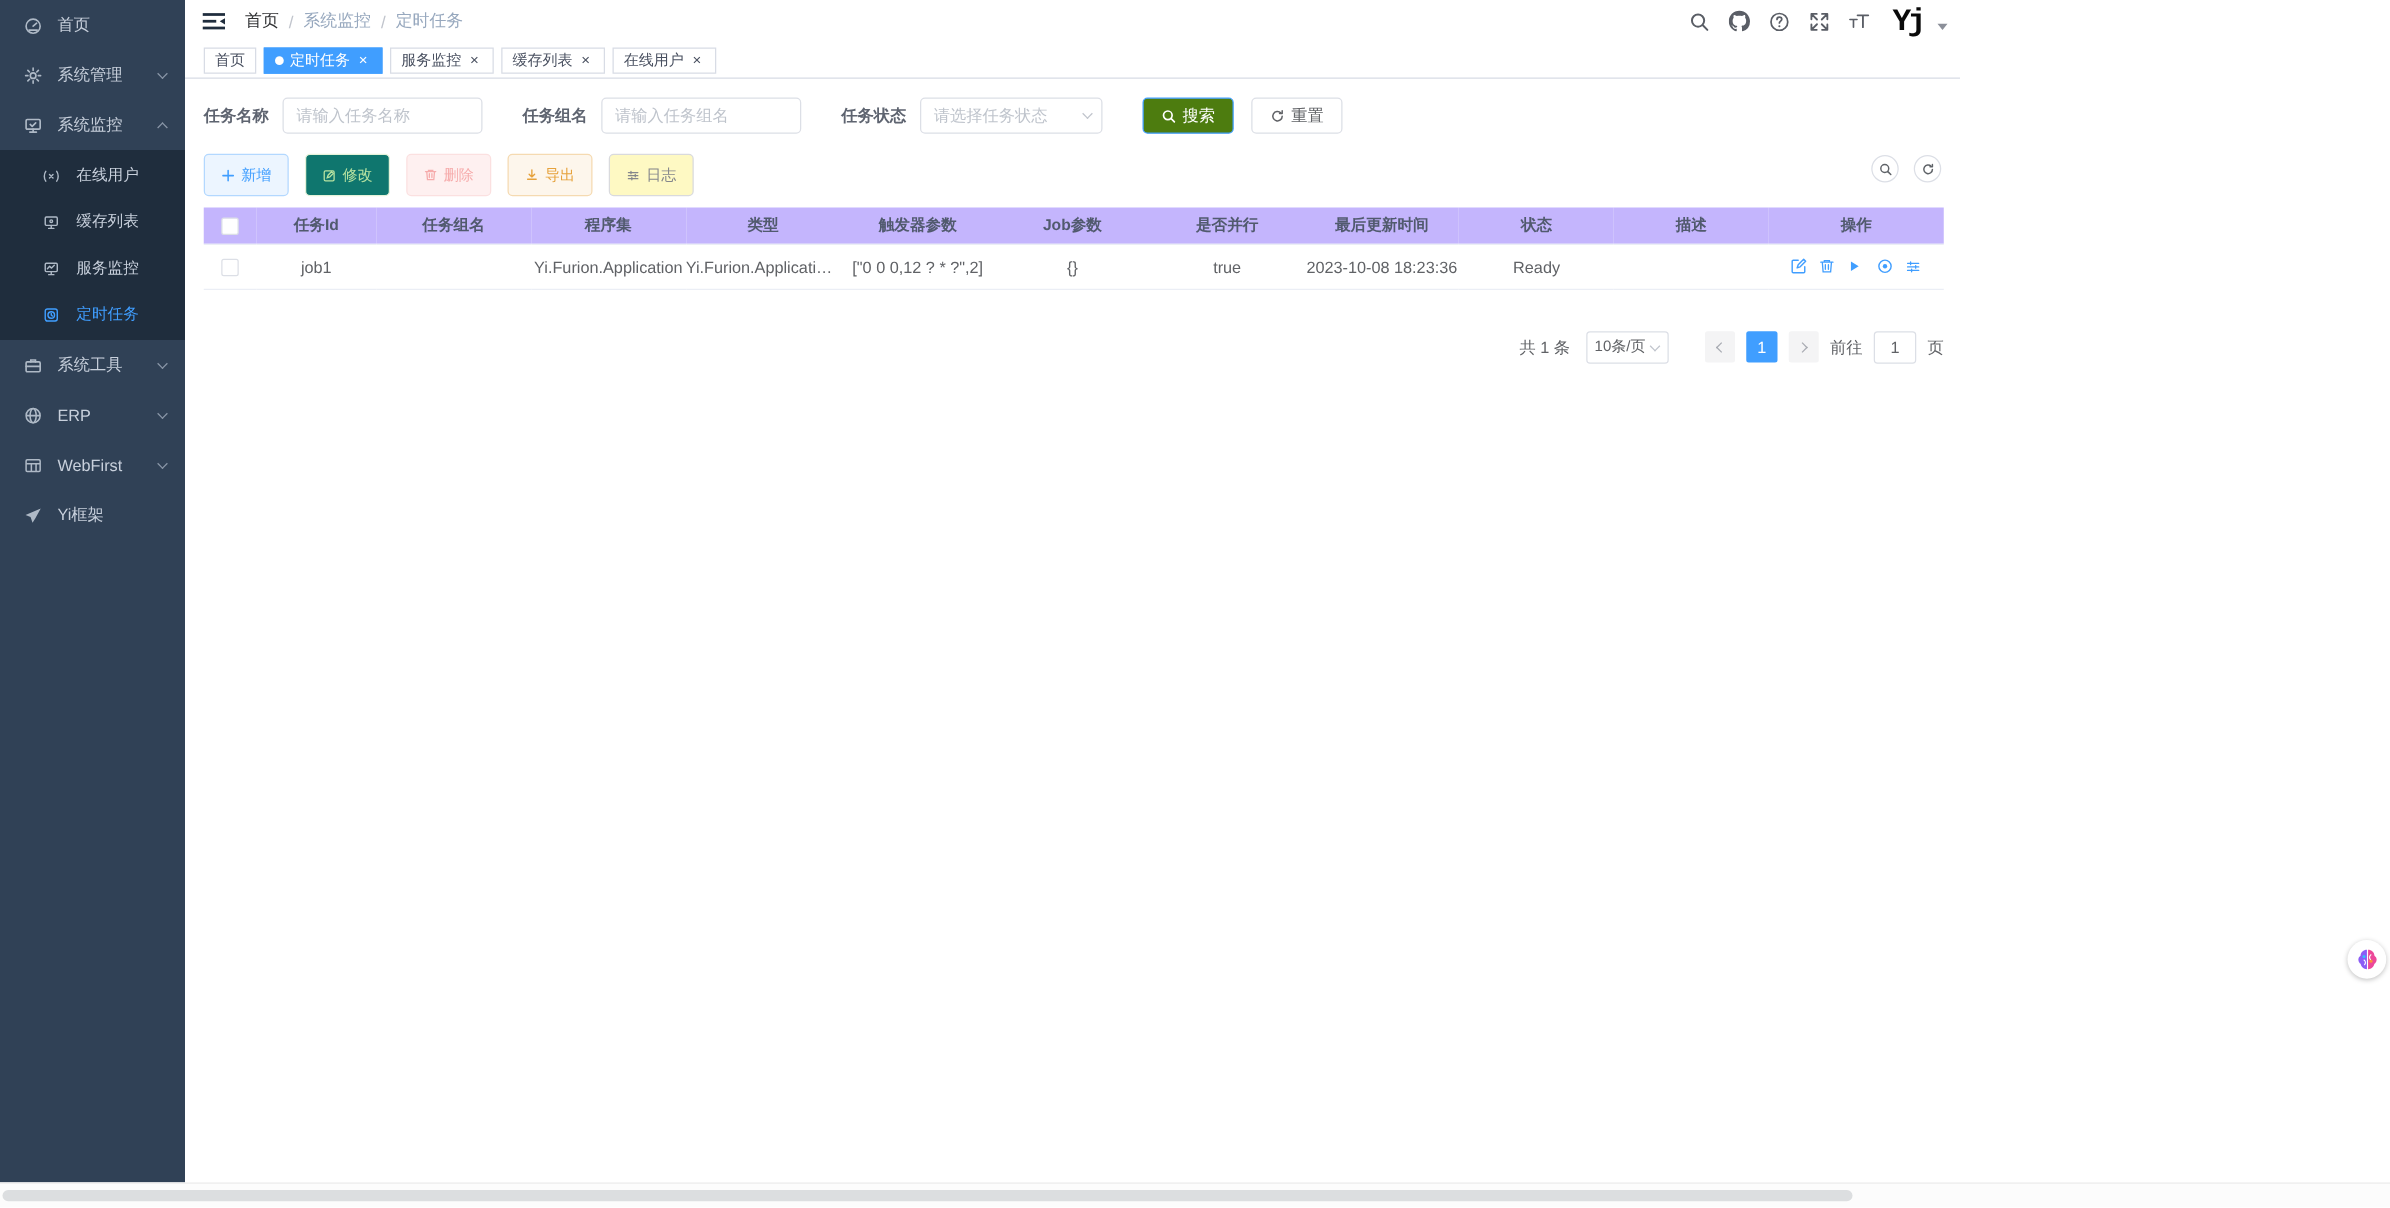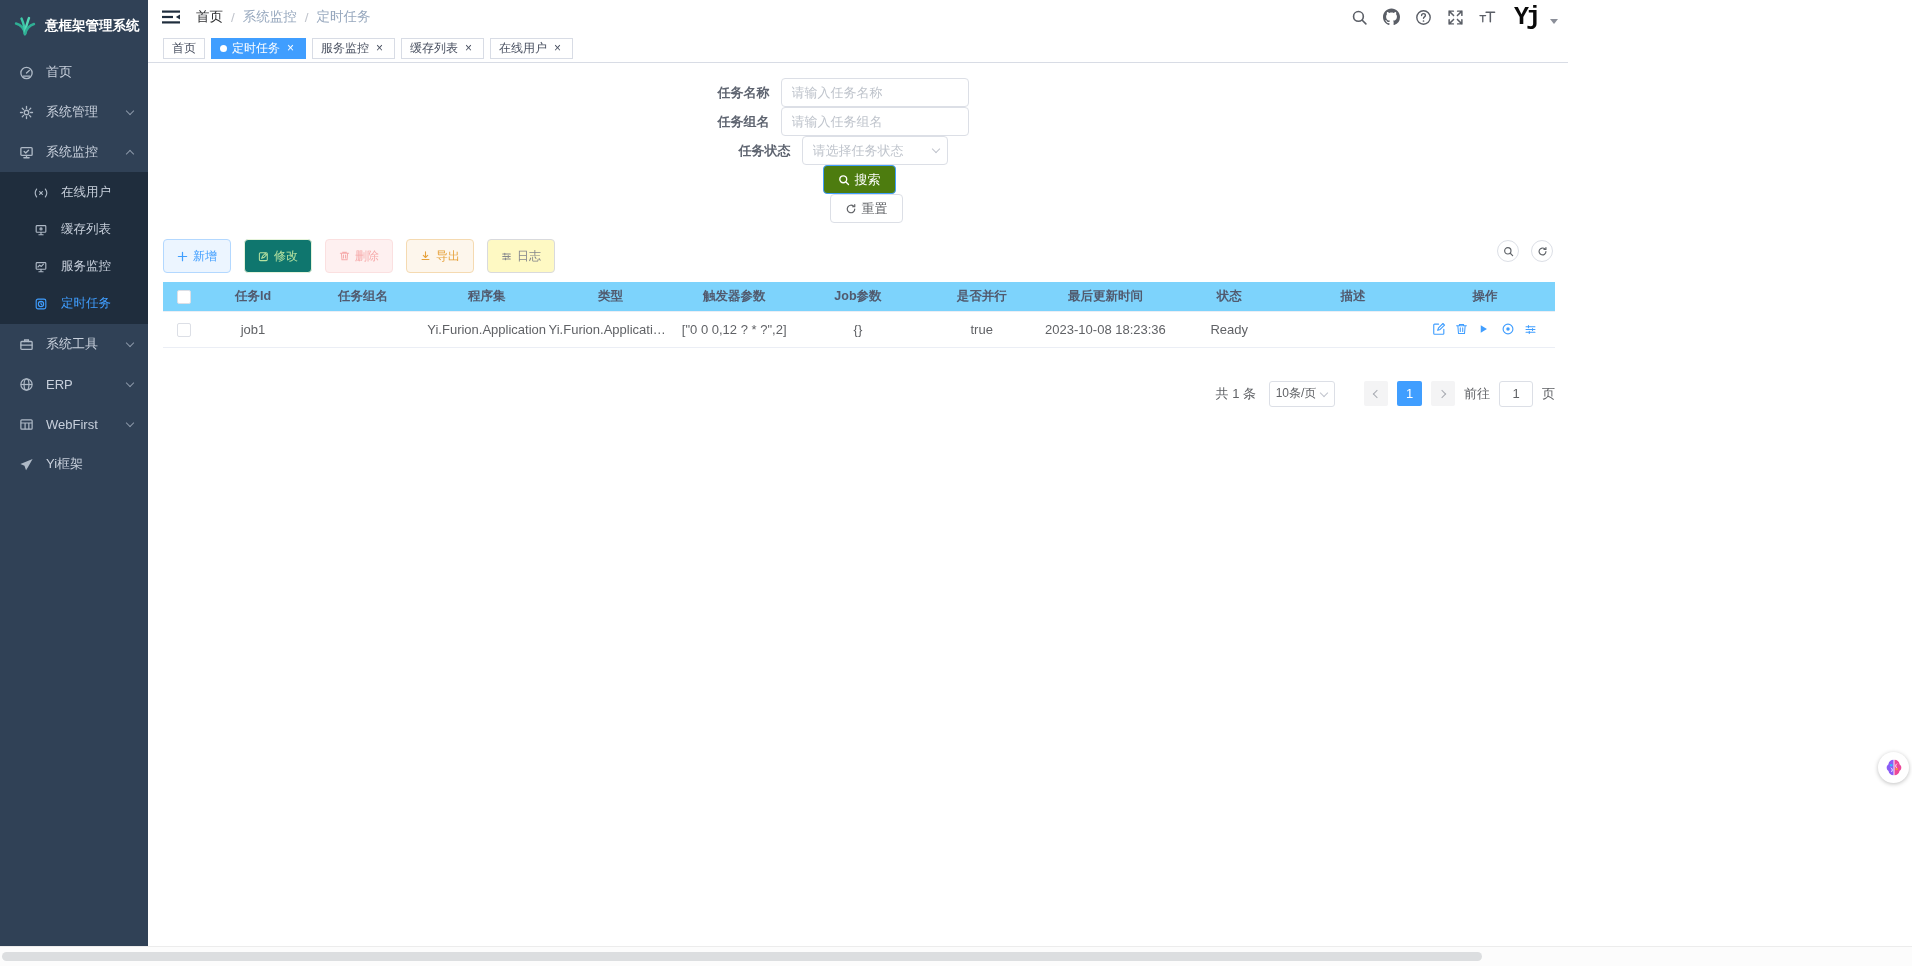--- a/index.html
+++ b/index.html
@@ -52,24 +52,24 @@
     border:1px solid #d8dce5; background:#fff; color:#495060; font-size:12px; cursor:pointer; }
   .tag-tab .tab-close { font-size:12px; line-height:1; width:13px; height:13px; border-radius:50%;
     display:flex; align-items:center; justify-content:center; }
   .tag-tab.active { background:#409eff; border-color:#409eff; color:#fff; }
   .tag-tab.active::before { content:""; width:7px; height:7px; border-radius:50%; background:#fff;
     margin-right:1px; display:inline-block; }
 
   .content { padding:13px 13px 0 15px; }
 
   
-  .search-form { display:flex; align-items:center; margin:2px 0 16px;flex-direction:column; }
+  .search-form { display:flex; margin:2px 0 16px; }
   .sf-field { display:flex; align-items:center; margin-right:32px; }
   .sf-label { font-size:13px; font-weight:bold; color:#5e6470; margin-right:11px; white-space:nowrap; }
-  .sf-input { width:188px; height:29px; border:1px solid #dcdfe6; border-radius:4px;
+  .sf-input { width:160px; height:29px; border:1px solid #dcdfe6; border-radius:4px;
     padding:0 10px; font-size:13px; color:#606266; outline:none;
     font-family:"Liberation Sans","DejaVu Sans",sans-serif; }
   .sf-input::placeholder { color:#bfc4cc; }
   .sf-select { position:relative; width:146px; }
   .sf-select .sf-input { width:100%; padding-right:24px; }
   .sel-caret { position:absolute; right:9px; top:12px; color:#c0c4cc; }
 
   .btn { height:29px; display:inline-flex; align-items:center; gap:5px; padding:0 14px;
     border-radius:4px; font-size:13px; border:1px solid #dcdfe6; background:#fff;
     color:#606266; cursor:pointer; font-family:inherit; }
@@ -84,21 +84,21 @@
   .btn-edit   { background:#0f766e; border-color:#e5f3da; color:#b8e3a1; cursor:not-allowed; }
   .btn-delete { background:#fef0f0; border-color:#fbe0e0; color:#f6abab; cursor:not-allowed; }
   .btn-export { background:#fdf6ec; border-color:#f5dab1; color:#e6a23c; }
   .btn-log    { background:#fef9c3; border-color:#d9dadd; color:#85878c; }
   .row-tools { position:absolute; right:2px; top:1px; display:flex; gap:12px; }
   .circ-btn { width:22px; height:22px; border-radius:50%; border:1px solid #dcdfe6; background:#fff;
     display:flex; align-items:center; justify-content:center; color:#5f6368; cursor:pointer; }
 
   
   table.grid { width:100%; border-collapse:collapse; table-layout:fixed; }
-  .grid th { background:#7dd3fc; color:#515a6e; font-size:12.5px; font-weight:bold;
+  .grid th { background:#c4b5fd; color:#515a6e; font-size:12.5px; font-weight:bold;
     height:29px; border-bottom:1px solid #ebeef5; text-align:center; }
   .grid td { height:36px; font-size:13px; color:#606266; border-bottom:1px solid #ebeef5;
     text-align:center; overflow:hidden; white-space:nowrap; text-overflow:ellipsis; }
   .col-check { width:42px; }
   .col-id { width:96px; }
   .col-op { width:140px; }
   .checkbox { display:inline-block; width:14px; height:14px; border:1px solid #dcdfe6;
     border-radius:2px; background:#fff; vertical-align:middle; cursor:pointer; }
   .ops { display:flex; align-items:center; justify-content:center; gap:9px; color:#409eff; }
   .op-ic { width:14px; height:14px; display:flex; align-items:center; cursor:pointer; }
@@ -129,31 +129,20 @@
     justify-content:center; z-index:10; cursor:pointer; }
 
   svg { display:block; }
 </style>
 </head>
 <body>
 
 <div class="app">
 
   <aside class="sidebar">
-    <div class="logo">
-      <svg width="26" height="24" viewBox="0 0 24 24">
-        <g fill="none" stroke-linecap="round">
-          <path d="M12 20C11 14 7 10.5 3 9.5" stroke="#2fae94" stroke-width="2.4"></path>
-          <path d="M12 20C12 13 10 8 8.5 4.5" stroke="#3cc9a8" stroke-width="2.4"></path>
-          <path d="M12 20C12.5 12 14.5 8 16 4" stroke="#53d6b5" stroke-width="2.4"></path>
-          <path d="M12 20C13.5 14.5 17.5 11 21 10" stroke="#2fae94" stroke-width="2.4"></path>
-        </g>
-      </svg>
-      <span class="logo-title">意框架管理系统</span>
-    </div>
 
     <nav>
       <div class="menu-item">
         <span class="mi-icon">
           <svg width="15" height="15" viewBox="0 0 16 16" fill="none" stroke="currentColor" stroke-width="1.4">
             <circle cx="8" cy="8.5" r="6"></circle>
               <path d="M8 8.5l3-2.6" stroke-linecap="round"></path>
               <path d="M4.5 11.8h7" stroke-linecap="round"></path>
           </svg>
           </span>

